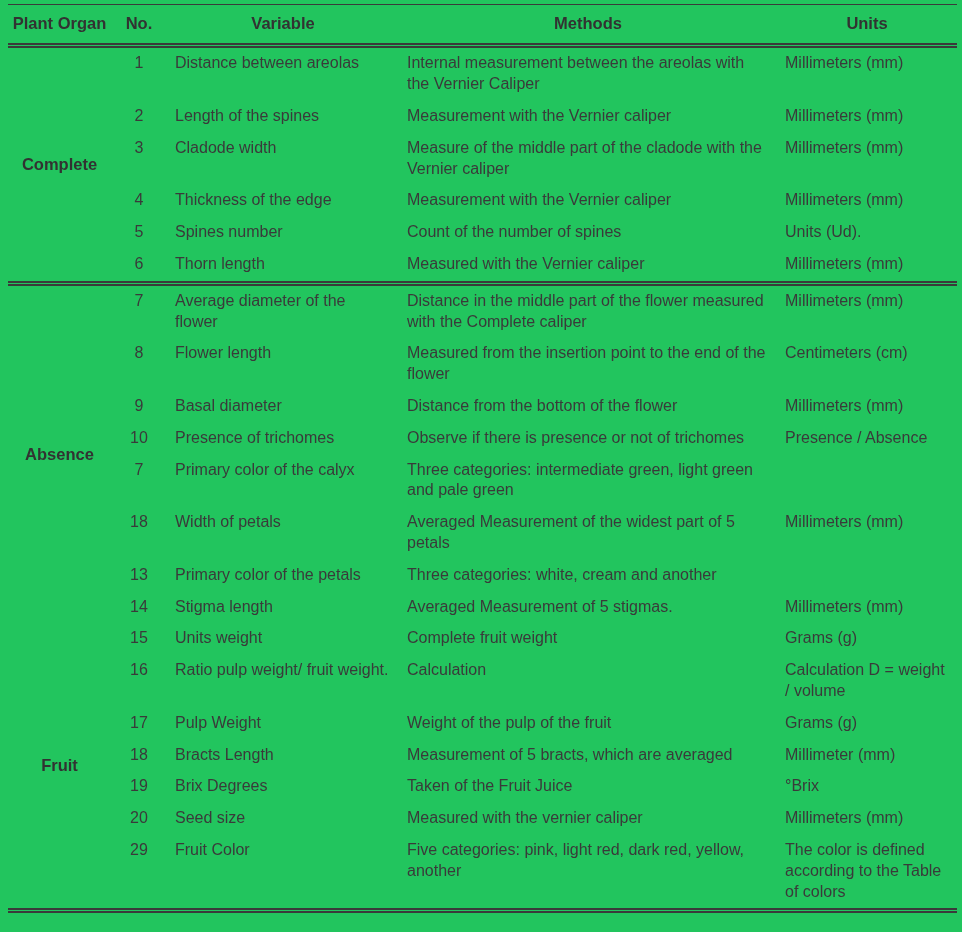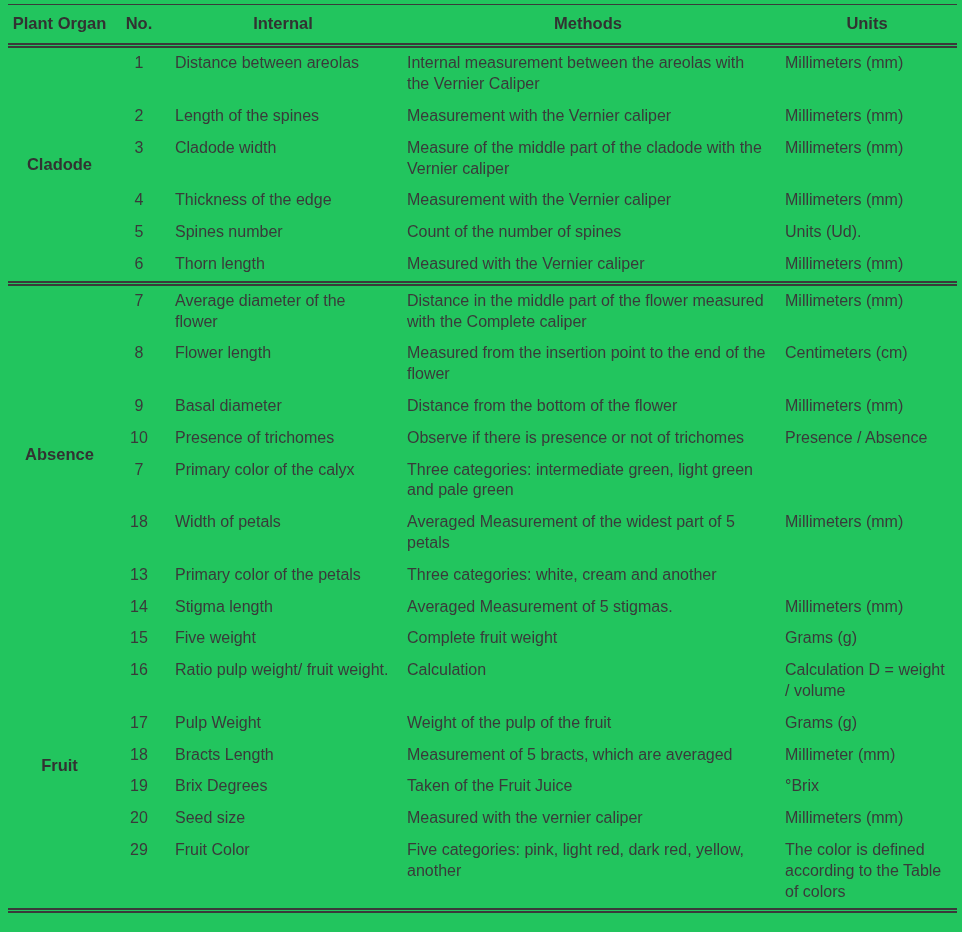--- a/index.html
+++ b/index.html
@@ -79,29 +79,29 @@
       <col class="c-organ">
         <col class="c-no">
         <col class="c-var">
         <col class="c-met">
         <col class="c-units">
     </colgroup>
     <thead>
       <tr>
         <th>Plant Organ</th>
         <th>No.</th>
-        <th>Internal</th>
+        <th>Variable</th>
         <th>Methods</th>
         <th>Units</th>
       </tr>
     </thead>
 
     <tbody class="organ-group rule-after">
       <tr>
-        <td class="cell-organ" rowspan="6">Cladode</td>
+        <td class="cell-organ" rowspan="6">Complete</td>
         <td class="cell-no">1</td>
         <td class="cell-variable">Distance between areolas</td>
         <td class="cell-methods">Internal measurement between the areolas with the Vernier Caliper</td>
         <td class="cell-units">Millimeters (mm)</td>
       </tr>
       <tr>
         <td class="cell-no">2</td>
         <td class="cell-variable">Length of the spines</td>
         <td class="cell-methods">Measurement with the Vernier caliper</td>
         <td class="cell-units">Millimeters (mm)</td>
@@ -181,21 +181,21 @@
         <td class="cell-variable">Stigma length</td>
         <td class="cell-methods">Averaged Measurement of 5 stigmas.</td>
         <td class="cell-units">Millimeters (mm)</td>
       </tr>
     </tbody>
 
     <tbody class="organ-group">
       <tr>
         <td class="cell-organ" rowspan="7">Fruit</td>
         <td class="cell-no">15</td>
-        <td class="cell-variable">Five weight</td>
+        <td class="cell-variable">Units weight</td>
         <td class="cell-methods">Complete fruit weight</td>
         <td class="cell-units">Grams (g)</td>
       </tr>
       <tr>
         <td class="cell-no">16</td>
         <td class="cell-variable">Ratio pulp weight/ fruit weight.</td>
         <td class="cell-methods">Calculation</td>
         <td class="cell-units">Calculation D = weight / volume</td>
       </tr>
       <tr>

